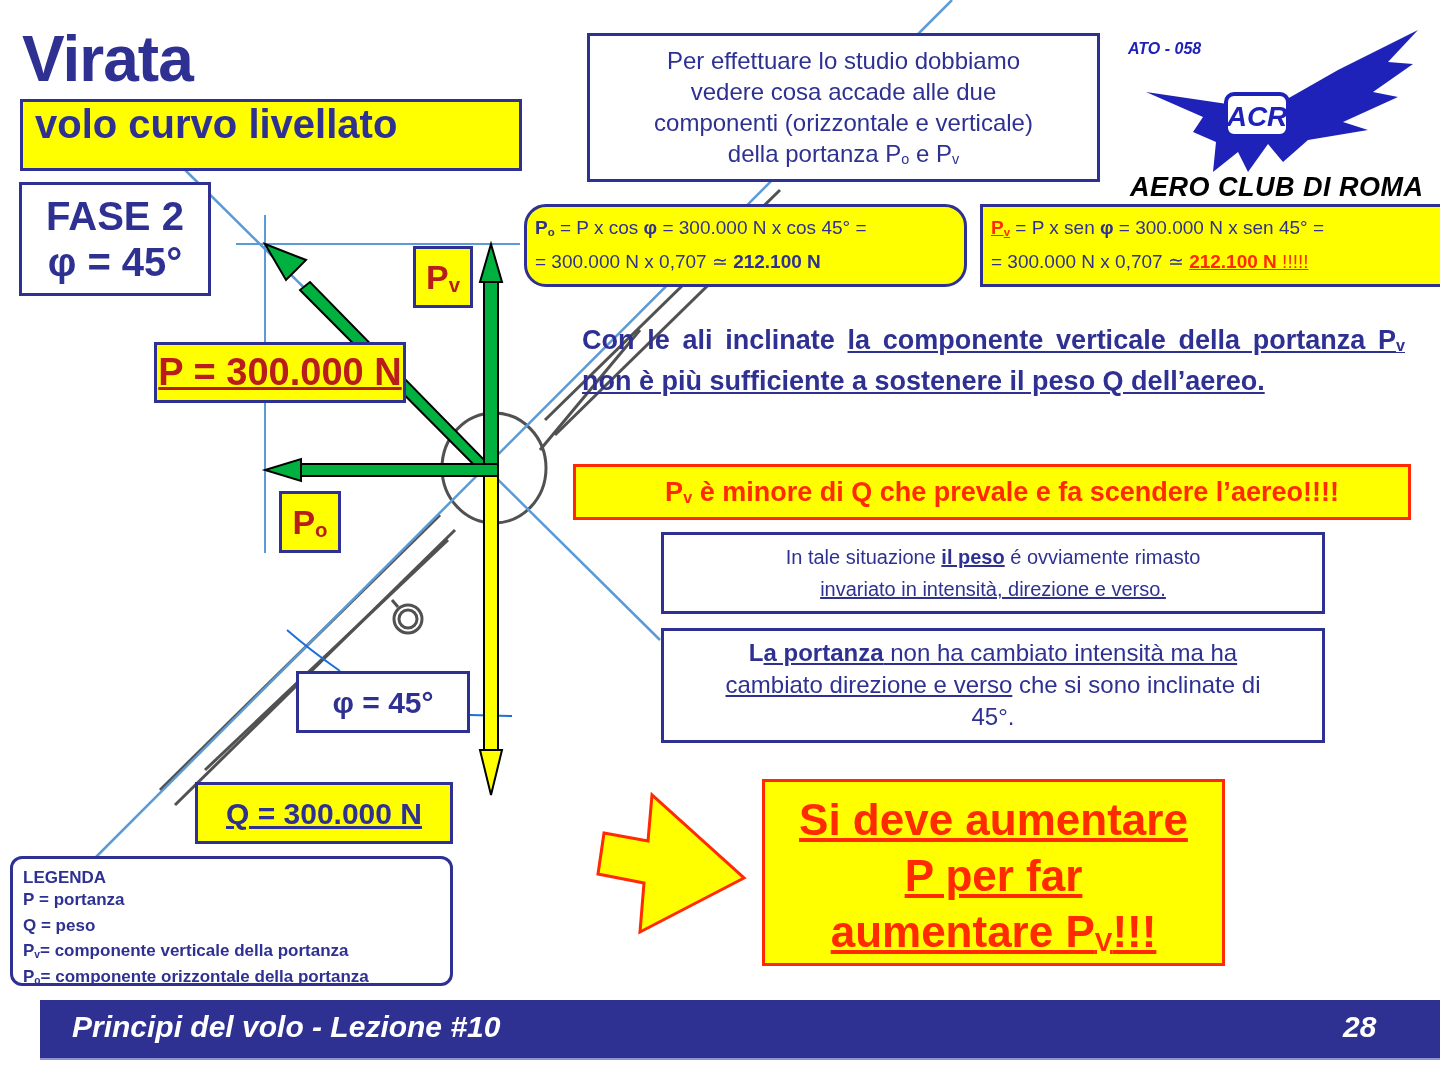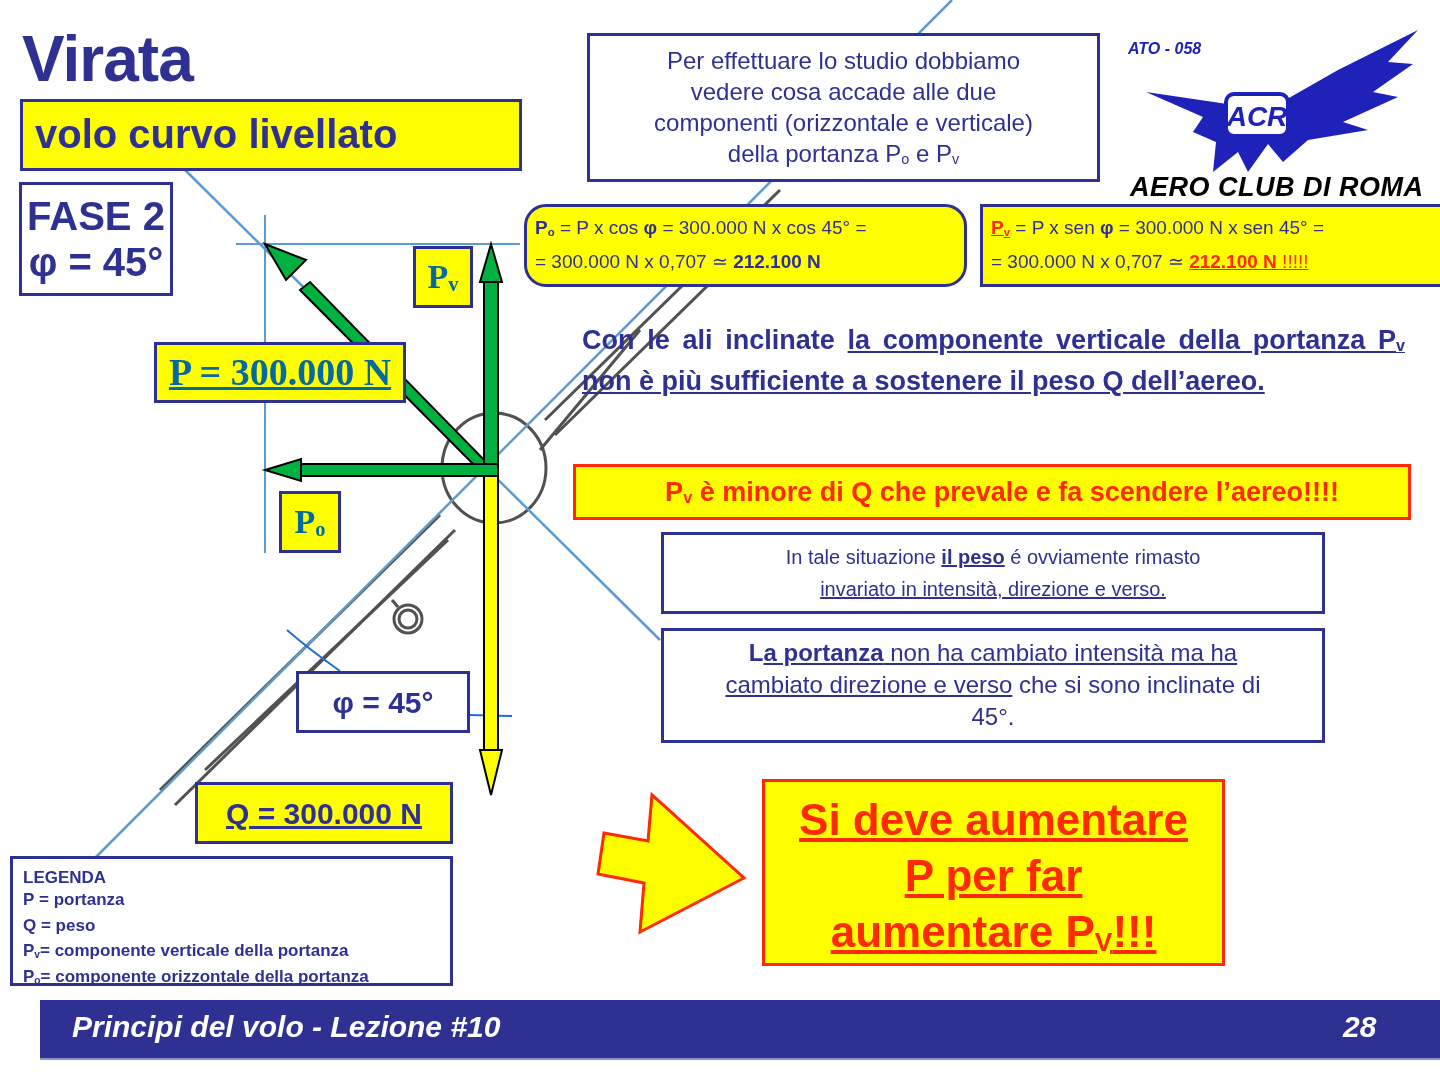--- a/index.html
+++ b/index.html
@@ -3,31 +3,31 @@
 <meta charset="utf-8">
 <style>
   html, body { margin:0; padding:0; }
   body { width:1440px; height:1080px; position:relative; background:#ffffff; overflow:hidden;
          font-family:"Liberation Sans", sans-serif; color:#2e3192; }
   .abs { position:absolute; }
   .box { position:absolute; box-sizing:border-box; border:3px solid #2e3192; background:#ffffff; }
   .yellow { background:#ffff00; }
   .redborder { border-color:#ff2a00;padding-left:20px; }
   .navy { color:#2e3192; }
-  .green { color:#0369a1;font-family:Liberation Serif, serif; }
+  .green { color:#b91c1c; }
   .red { color:#ff2a00; }
   .b { font-weight:bold; }
   .u { text-decoration:underline; }
   sub { font-size:0.6em; vertical-align:-0.15em; }
   #diagram { position:absolute; left:0; top:0; width:1440px; height:1080px; pointer-events:none; }
 
   #title { left:22px; top:22px; font-size:64px; font-weight:bold; letter-spacing:-1px; }
   #subtitle { left:20px; top:99px; width:502px; height:72px; font-size:40px; font-weight:bold;
-              padding:10px 12px; }
-  #phase { left:19px; top:182px; width:154px; height:114px; font-size:40px; font-weight:bold;
+              padding:0 12px; }
+  #phase { left:19px; top:182px; width:192px; height:114px; font-size:40px; font-weight:bold;
            text-align:center; line-height:46px; padding-top:8px; }
 
   #intro { left:587px; top:33px; width:513px; height:149px; font-size:24px; text-align:center;
            line-height:31px; padding-top:9px; }
 
   #logo { left:1118px; top:22px; width:310px; height:175px; }
   #logo .ato { position:absolute; left:10px; top:18px; font-size:16px; font-weight:bold; font-style:italic; color:#1e22b8; }
   #logo .club { position:absolute; left:12px; top:150px; font-size:27px; font-weight:bold; font-style:italic; color:#000000; letter-spacing:0.5px; }
 
   .formula { position:absolute; box-sizing:border-box; border:3px solid #2e3192; background:#ffff00;
@@ -47,21 +47,21 @@
   .lbl { position:absolute; box-sizing:border-box; border:3px solid #2e3192; background:#ffff00;
          font-weight:bold; text-align:center; }
   #lbl-pv { left:413px; top:246px; width:60px; height:62px; font-size:34px; line-height:56px; }
   #lbl-po { left:279px; top:491px; width:62px; height:62px; font-size:34px; line-height:56px; }
   #lbl-p  { left:154px; top:342px; width:252px; height:61px; font-size:38px; line-height:55px; }
   #lbl-q  { left:195px; top:782px; width:258px; height:62px; font-size:30px; line-height:58px; }
   #lbl-phi { left:296px; top:671px; width:174px; height:62px; font-size:30px; font-weight:bold;
              text-align:center; line-height:58px; background:#ffffff; }
 
   #legend { left:10px; top:856px; width:443px; height:130px; font-size:17px; font-weight:bold;
-            line-height:22px; padding:8px 10px; }
+            line-height:22px; padding:8px 10px;border-radius:12px; }
 
   #conclusion { left:762px; top:779px; width:463px; height:187px; border-color:#ff2a00; border-width:3px;
                 font-size:44px; font-weight:bold; text-align:center; line-height:56px; padding-top:10px; }
 
   #footer { left:0; top:1000px; width:1440px; height:58px; background:#2e3192; border-bottom:2px solid #8f93d4;margin-left:40px; }
   #footer-title { position:absolute; left:32px; top:10px; font-size:30px; font-weight:bold; font-style:italic; color:#ffffff; }
   #footer-page { position:absolute; left:1303px; top:10px; font-size:30px; font-weight:bold; font-style:italic; color:#ffffff; }
 </style>
 </head>
 <body>

